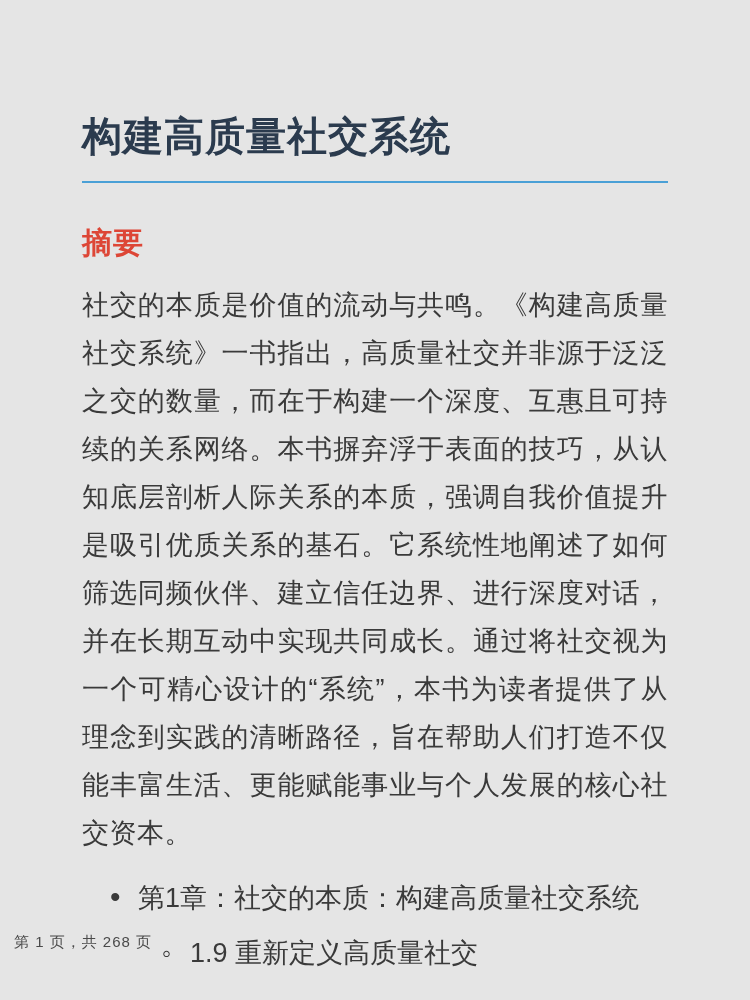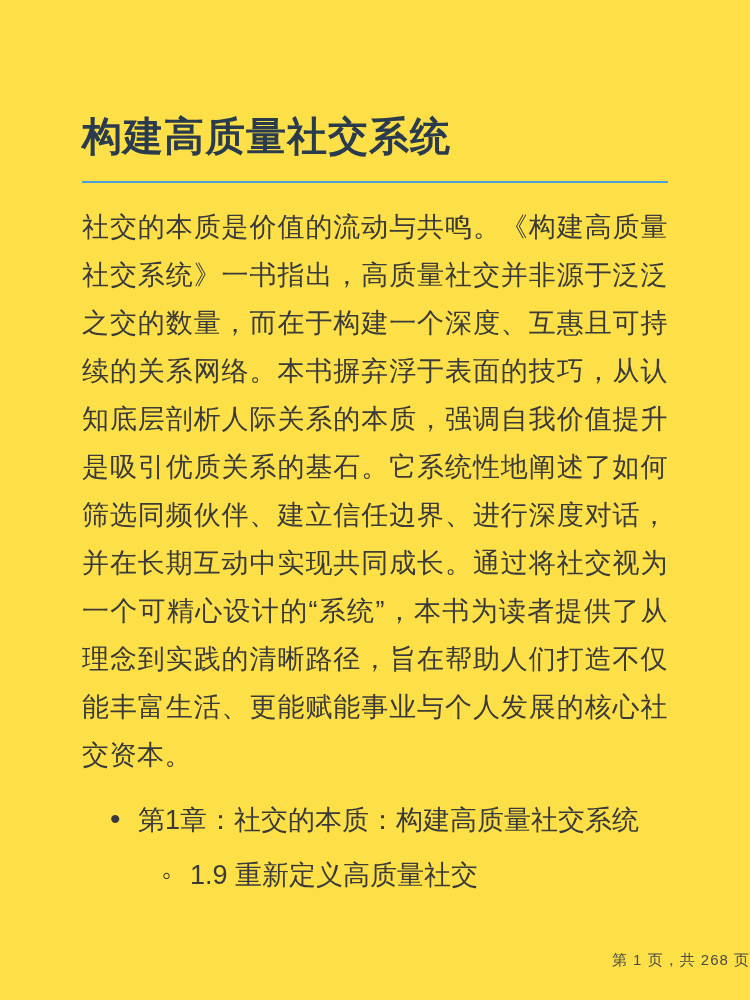--- a/index.html
+++ b/index.html
@@ -8,21 +8,21 @@
     background: #ffffff;
     width: 750px;
     height: 1000px;
     overflow: hidden;
     font-family: "Liberation Sans", sans-serif;
   }
   .page {
     position: relative;
     width: 750px;
     height: 1000px;
-    background: #fde047;
+    background: #e5e5e5;
     box-sizing: border-box;
     padding: 112px 82px 0 82px;
   }
   .doc-title {
     margin: 0;
     font-size: 40px;
     line-height: 48px;
     font-weight: 700;
     color: #2b3b4e;
     letter-spacing: 1px;
@@ -69,37 +69,39 @@
     display: inline-block;
     width: 28px;
     color: #3a3a3a;
   }
   .bullet-disc::before { content: "\2022"; font-size: 30px; }
   .bullet-circle::before { content: "\25E6"; font-size: 26px; }
   .page-footer {
     position: absolute;
     left: 0;
     right: 0;
-    bottom: 30px;
-    text-align: right;
+    bottom: 48px;
+    text-align: left;
     font-size: 15px;
     line-height: 20px;
     color: #4a4a4a;
     letter-spacing: 1px;
+    padding-left: 14px;
   }
 </style>
 </head>
 <body>
 
 <div class="page">
 
   <h1 class="doc-title">构建高质量社交系统</h1>
 
   <hr class="title-divider">
 
+  <h2 class="section-heading abstract-heading">摘要</h2>
 
   <p class="abstract-body">社交的本质是价值的流动与共鸣。《构建高质量社交系统》一书指出，高质量社交并非源于泛泛之交的数量，而在于构建一个深度、互惠且可持续的关系网络。本书摒弃浮于表面的技巧，从认知底层剖析人际关系的本质，强调自我价值提升是吸引优质关系的基石。它系统性地阐述了如何筛选同频伙伴、建立信任边界、进行深度对话，并在长期互动中实现共同成长。通过将社交视为一个可精心设计的“系统”，本书为读者提供了从理念到实践的清晰路径，旨在帮助人们打造不仅能丰富生活、更能赋能事业与个人发展的核心社交资本。</p>
 
 
   <ul class="toc-list">
     <li class="toc-item">
       <span class="bullet bullet-disc"></span><span>第1章：社交的本质：构建高质量社交系统</span>
       <ul class="toc-sublist">
         <li class="toc-subitem">
           <span class="bullet bullet-circle"></span><span>1.9 重新定义高质量社交</span>

